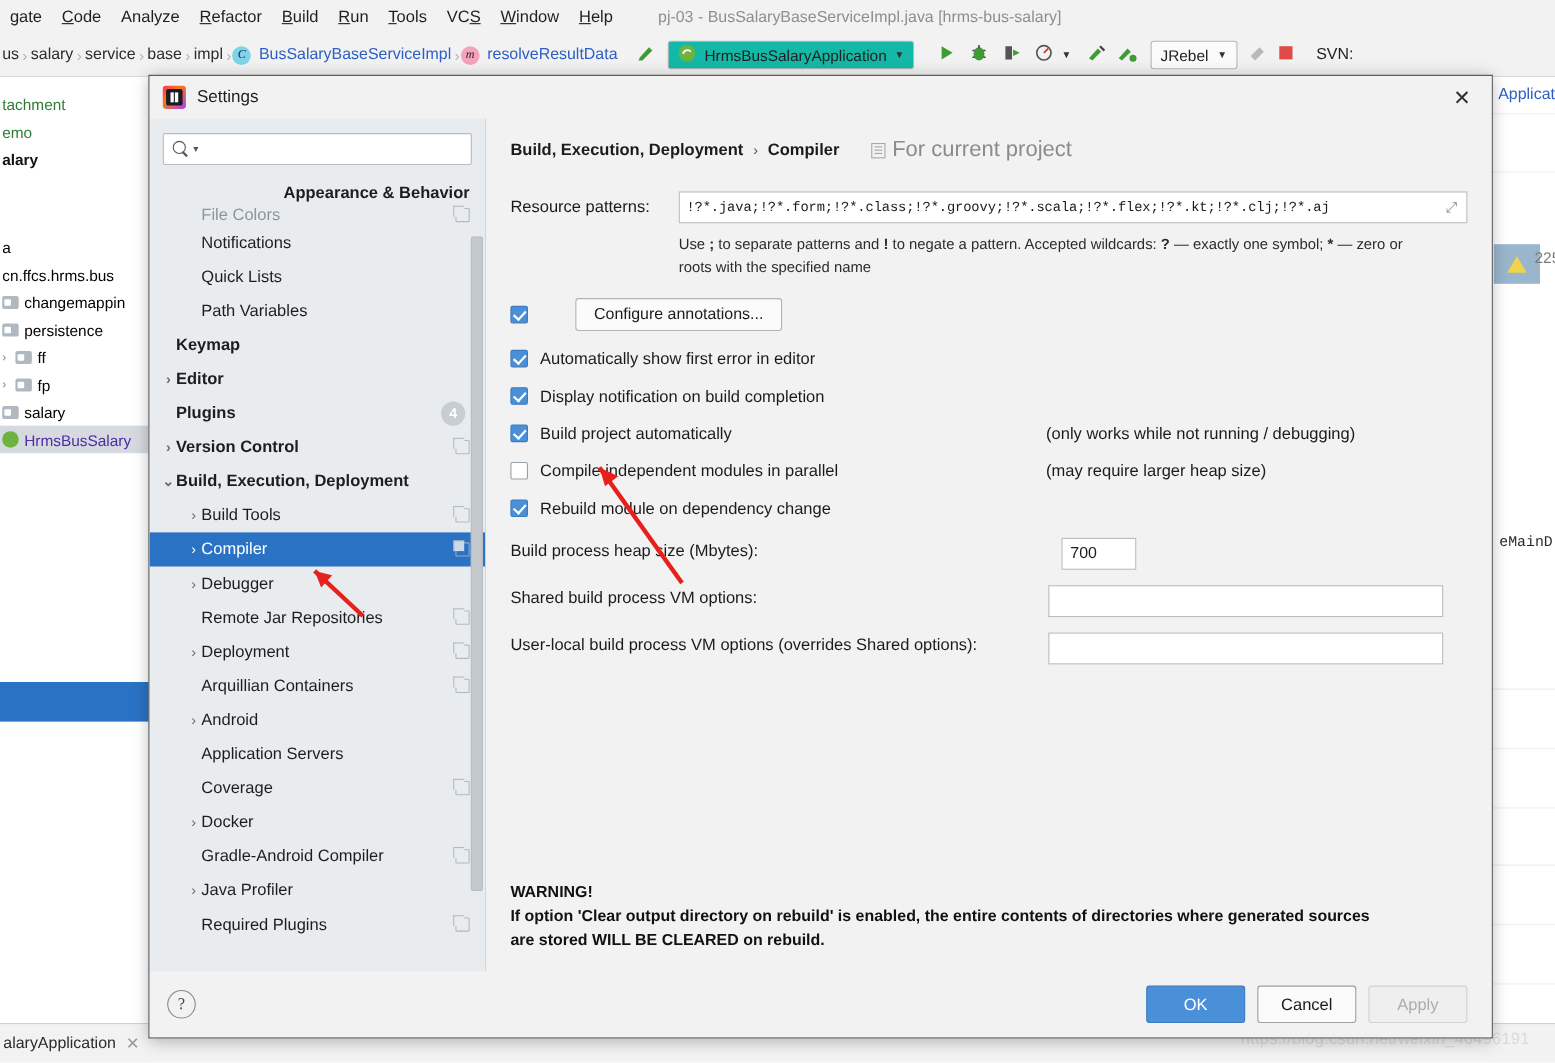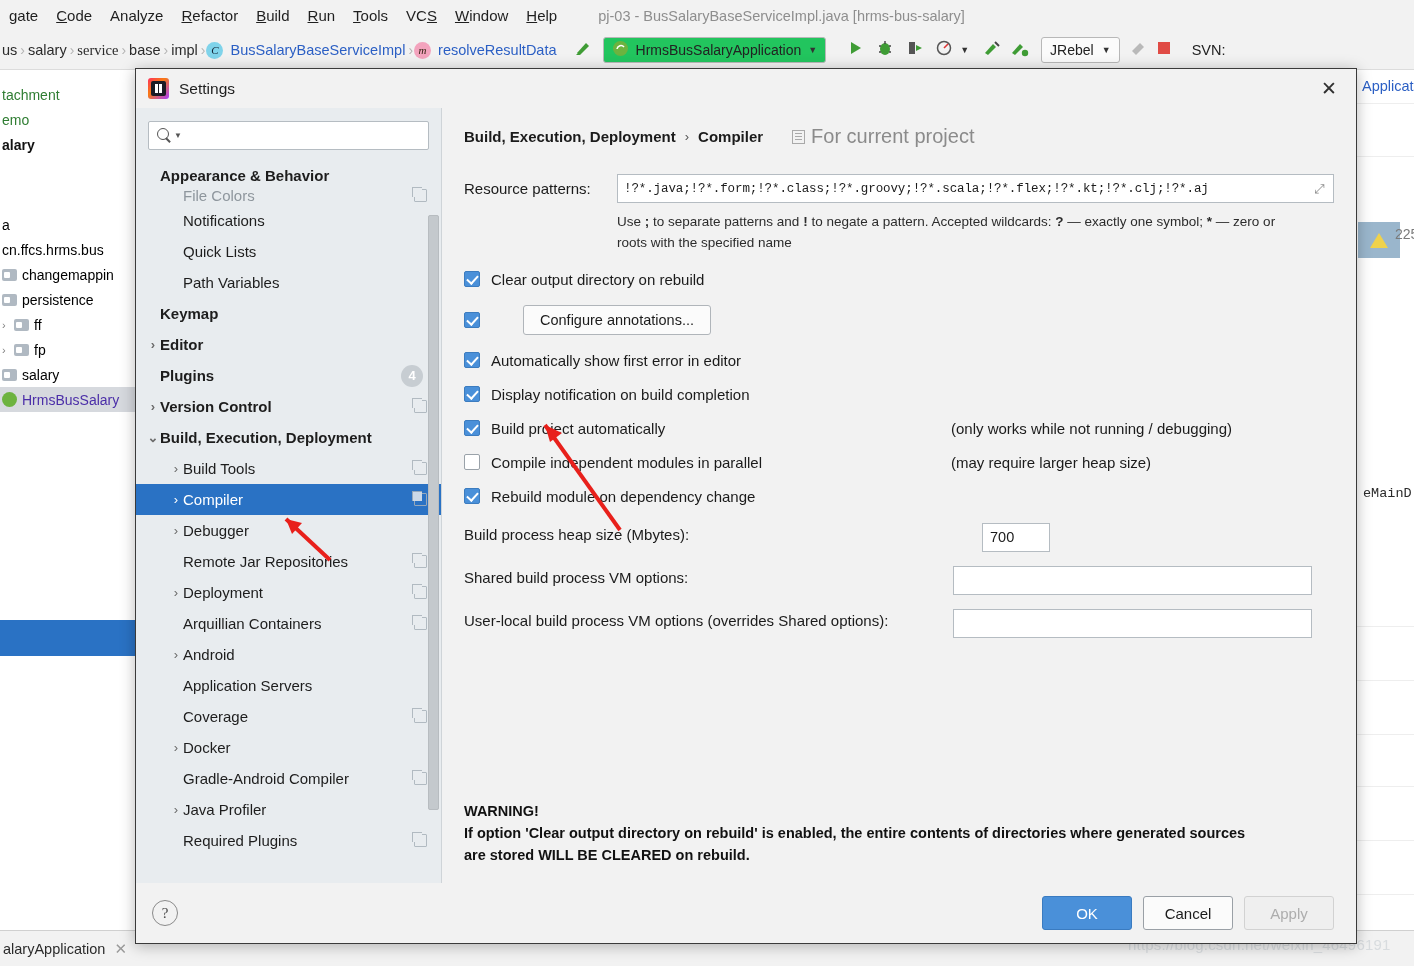--- a/index.html
+++ b/index.html
@@ -34,21 +34,21 @@
   .crumb-badge {
     width:17px; height:17px; border-radius:50%; display:inline-flex;
     align-items:center; justify-content:center; font-size:11px; color:#fff;
     margin-right:5px; font-family:"Liberation Serif", serif; font-style:italic;
   }
   .crumb-badge.c { background:#7fd3ea; color:#123; }
   .crumb-badge.m { background:#f3a3bd; color:#321; }
 
   .tb-gap { width:14px; }
   .runconfig {
-    height:26px; border:1px solid #b8b8b8; background:#22c55e; border-radius:3px;
+    height:26px; border:1px solid #b8b8b8; background:#14b8a6; border-radius:3px;
     display:flex; align-items:center; padding:0 8px; gap:7px; font-size:14px; color:#222;
   }
   .jrebel {
     height:26px; border:1px solid #b8b8b8; background:#fbfbfb; border-radius:3px;
     display:flex; align-items:center; padding:0 8px; gap:8px; font-size:14px; color:#222;
   }
   .svn-label { font-size:14.5px; color:#222; margin-left:10px; }
 
   
   .proj-pane {
@@ -234,21 +234,21 @@
 
   .btn-config {
     margin-left:32px; height:30px; padding:0 16px; background:#fbfbfb;
     border:1px solid #b0b5ba; border-radius:3px; font-size:14.5px; color:#1b1b1b;
     font-family:"Liberation Sans",sans-serif; cursor:pointer; white-space:nowrap;
   }
 
   .field-row { display:flex; align-items:center; margin-top:21px; }
   .field-label { font-size:15px; color:#1b1b1b; white-space:nowrap; }
   .heap-input {
-    position:absolute; left:518px; width:68px; height:29px; background:#fff;
+    position:absolute; left:501px; width:68px; height:29px; background:#fff;
     border:1px solid #b5bcc2; font-size:14.5px; padding:0 7px; outline:none;
     font-family:"Liberation Sans",sans-serif; color:#1b1b1b;
   }
   .vm-input {
     position:absolute; left:489px; right:22px; height:29px; background:#fff;
     border:1px solid #b5bcc2; font-size:14.5px; padding:0 7px; outline:none;
     font-family:"Liberation Sans",sans-serif; color:#1b1b1b;
   }
 
   .warning-box {
@@ -369,21 +369,21 @@
   <div class="ide-navbar">
     <div id="crumbs" style="display:flex;align-items:center;">
         <span style="display: inline-flex; align-items: center;">
           <span class="crumb" style="padding: 0px 2px;">us</span>
         </span>
         <span class="crumb-sep">›</span>
         <span style="display: inline-flex; align-items: center;">
           <span class="crumb" style="padding: 0px 2px;">salary</span>
         </span>
         <span class="crumb-sep">›</span>
-        <span style="display: inline-flex; align-items: flex-start; font-family: Liberation Serif, serif;">
+        <span style="display: inline-flex; align-items: flex-start;">
           <span class="crumb" style="padding: 0px 2px;">service</span>
         </span>
         <span class="crumb-sep">›</span>
         <span style="display: inline-flex; ">
           <span class="crumb" style="padding: 0px 2px;">base</span>
         </span>
         <span class="crumb-sep">›</span>
         <span style="display: inline-flex; align-items: center;">
           <span class="crumb" style="padding: 0px 2px;">impl</span>
         </span>
@@ -493,21 +493,21 @@
       <div class="tree-pane">
         <div class="search-wrap">
           <div class="search-box">
             <span class="search-ic"></span>
             <span class="search-caret">▼</span>
             <input class="search-input" value="" placeholder="" style="">
           </div>
         </div>
         <div class="tree-scroll">
           <div id="tree-rows">
-              <div class="tree-row cat" style="padding-left: 10px;">
+              <div class="tree-row cat" style="padding-left: 10px; text-align: right;">
                 <span class="tw"></span>
                 <span class="tree-label">Appearance &amp; Behavior</span>
               </div>
               <div class="tree-row" style="padding-left: 33px; height: 20px; margin-top: -6px; color: rgb(142, 150, 157);">
                 <span class="tw"></span>
                 <span class="tree-label">File Colors</span>
                 <span class="copy-ic"></span>
               </div>
               <div class="tree-row" style="padding-left: 33px;">
                 <span class="tw"></span>
@@ -629,24 +629,20 @@
             <span class="expand-ic">⤢</span>
           </div>
         </div>
 
         <div class="rp-help">
           <div>Use <b>;</b> to separate patterns and <b>!</b> to negate a pattern. Accepted wildcards: <b>?</b> — exactly one symbol; <b>*</b> — zero or</div>
           <div>roots with the specified name</div>
         </div>
 
         <div id="checkbox-rows" style="position:relative; margin-top:8px;">
-            <div class="cb-row" style="position: relative;">
-              <span class="cb on"></span>
-              <span class="cb-label">Clear output directory on rebuild</span>
-            </div>
             <div class="cb-row" style="position: relative;">
               <span class="cb on"></span>
               <button class="btn-config">Configure annotations...</button>
             </div>
             <div class="cb-row" style="position: relative;">
               <span class="cb on"></span>
               <span class="cb-label">Automatically show first error in editor</span>
             </div>
             <div class="cb-row" style="position: relative;">
               <span class="cb on"></span>

